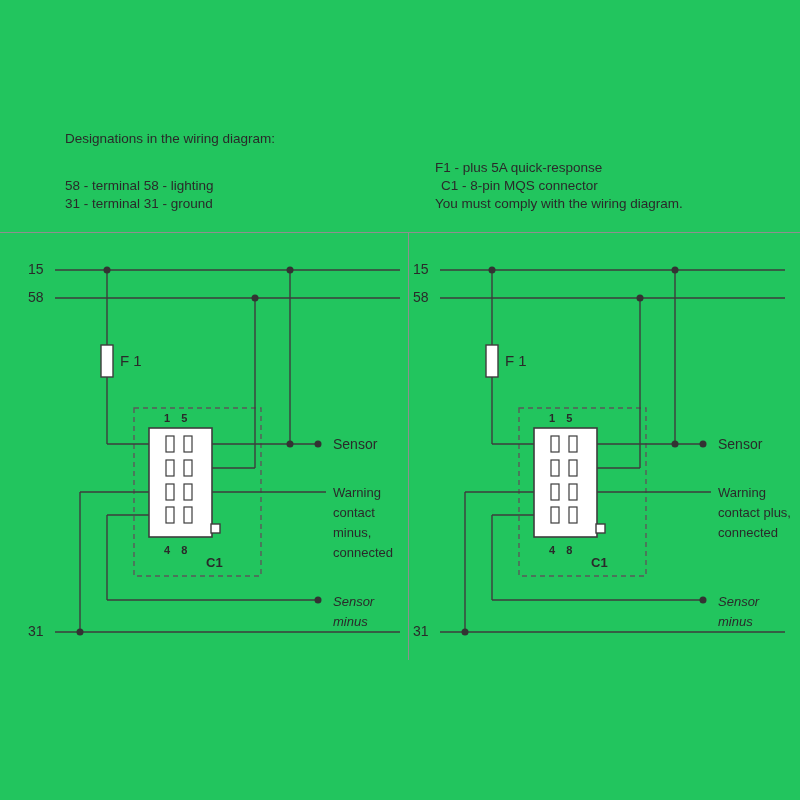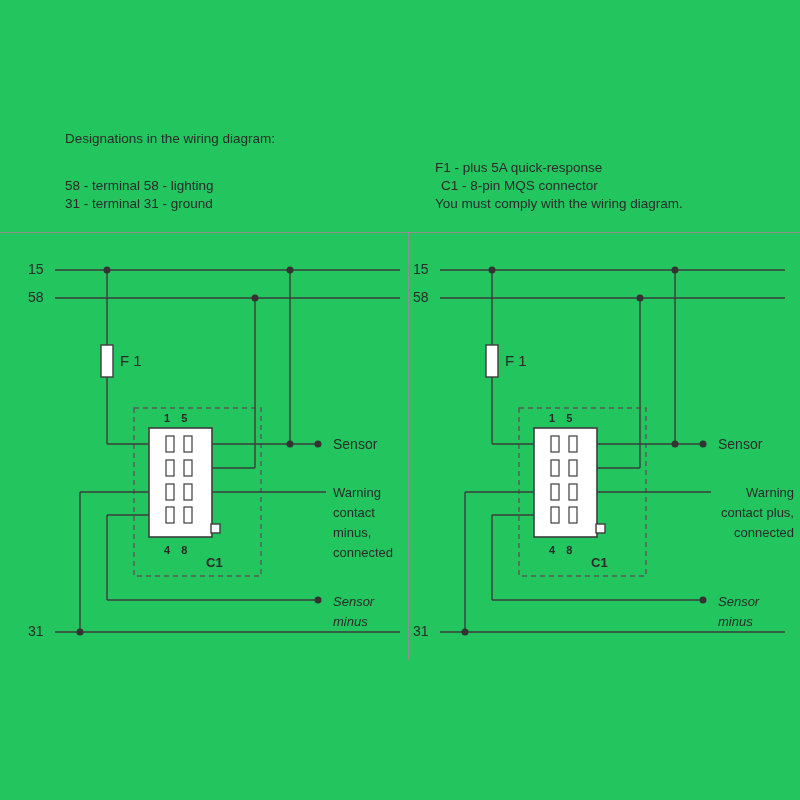--- a/index.html
+++ b/index.html
@@ -151,17 +151,17 @@
       </g>
     </svg>
     <div class="txt term" style="left:28px;top:22px;">15</div>
     <div class="txt term" style="left:28px;top:50px;">58</div>
     <div class="txt term" style="left:28px;top:384px;">31</div>
     <div class="txt fuse-label" style="left:120px;top:113px;">F 1</div>
     <div class="txt pins" style="left:164px;top:171px;">1 5</div>
     <div class="txt pins" style="left:164px;top:303px;">4 8</div>
     <div class="txt conn-label" style="left:206px;top:315px;">C1</div>
     <div class="txt" style="left:333px;top:197px;">Sensor</div>
-    <div class="txt wrap warning-label" style="left:333px;top:243px;text-align:right;">Warning contact plus, connected</div>
+    <div class="txt wrap warning-label" style="left:333px;top:243px;">Warning contact plus, connected</div>
     <div class="txt wrap sensor-minus-label" style="left:333px;top:352px;">Sensor minus</div>
   </div>
 
 </div>
 
 </body></html>

